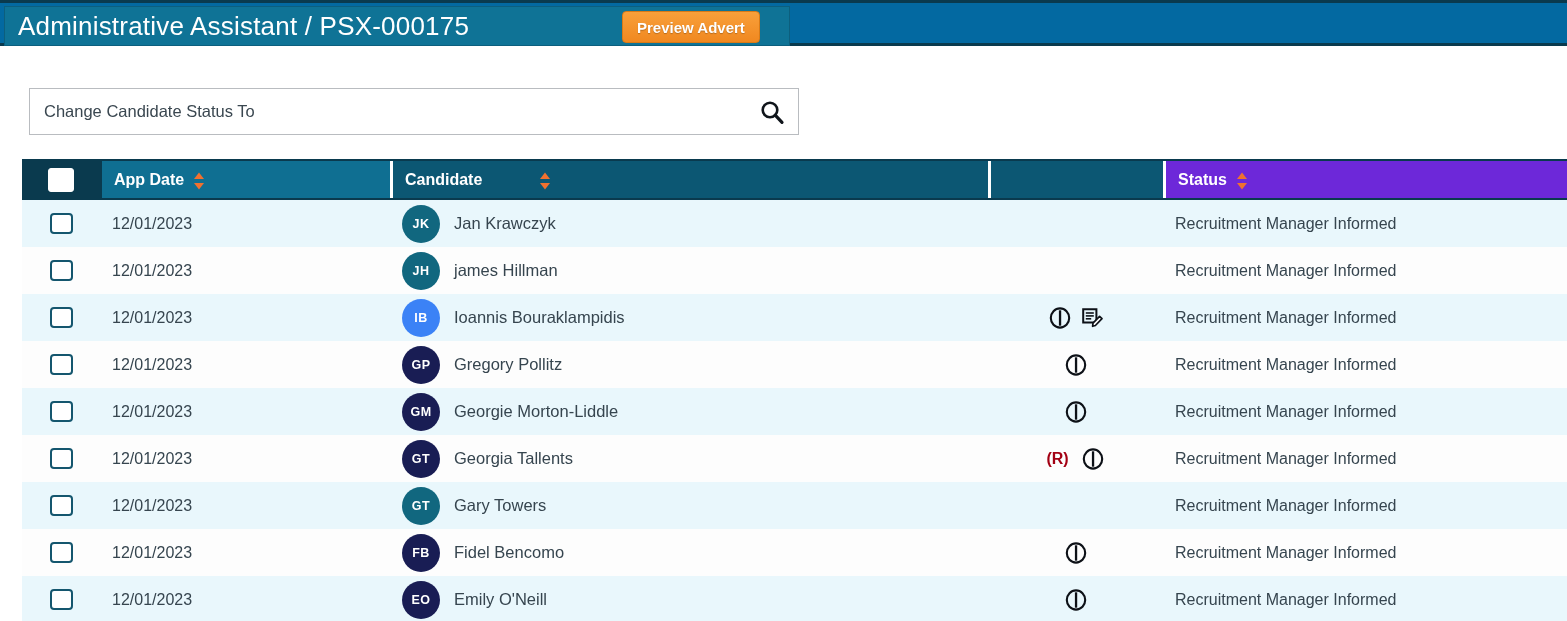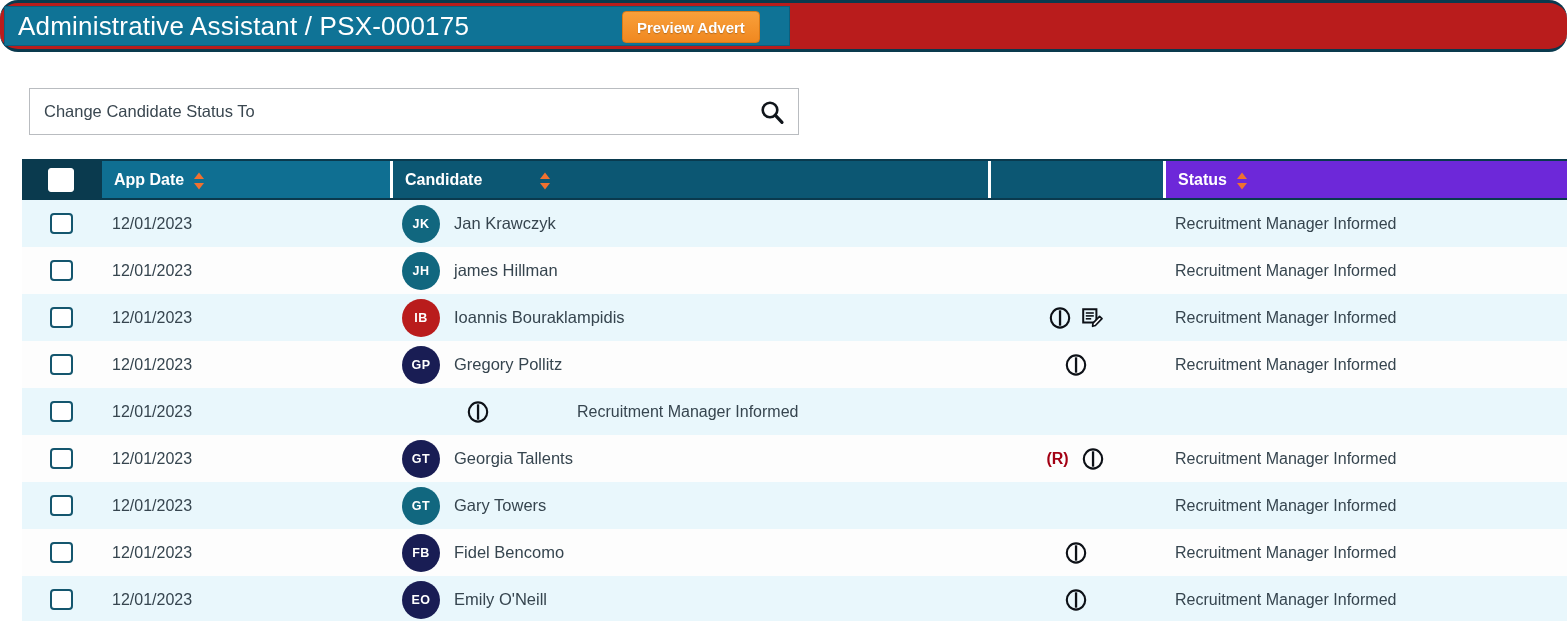--- a/index.html
+++ b/index.html
@@ -11,26 +11,25 @@
     width: 1567px;
     height: 621px;
     overflow: hidden;
     font-family: "Liberation Sans", sans-serif;
     color: #2b3945;
   }
 
   
   .banner {
     position: relative;
-    height: 52px;
-    background: #b91c1c;
+    height: 46px;
+    background: #0369a1;
     border-top: 3px solid #0a3a4e;
     border-bottom: 3px solid #0a3a4e;
     box-sizing: border-box;
-    border-radius: 18px;
   }
   .banner-inner {
     position: absolute;
     left: 4px;
     top: 3px;
     width: 786px;
     height: 40px;
     background: #0f7396;
     border: 1px solid #0c5f7e;
     box-sizing: border-box;
@@ -286,21 +285,21 @@
         </div>
       </div>
       <div class="row odd">
         <div class="cell sel">
           <span class="rowcheck"></span>
         </div>
         <div class="cell date">
           <span>12/01/2023</span>
         </div>
         <div class="cell cand">
-          <span class="avatar" style="background:#b91c1c">
+          <span class="avatar" style="background:#3b82f6">
             <span>IB</span>
           </span>
           <span class="cand-name">Ioannis Bouraklampidis</span>
         </div>
         <div class="cell icons">
           <span class="icon-btn">
             <svg width="24" height="24" viewBox="0 0 24 24">
               <ellipse cx="12" cy="12" rx="9.2" ry="9.6" fill="none" stroke="#0d1117" stroke-width="2.1"></ellipse>
               <rect x="10.9" y="4.3" width="2.3" height="15.4" fill="#0d1117"></rect>
             </svg>
@@ -344,20 +343,26 @@
           <span>Recruitment Manager Informed</span>
         </div>
       </div>
       <div class="row odd">
         <div class="cell sel">
           <span class="rowcheck"></span>
         </div>
         <div class="cell date">
           <span>12/01/2023</span>
         </div>
+        <div class="cell cand">
+          <span class="avatar" style="background:#191d54">
+            <span>GM</span>
+          </span>
+          <span class="cand-name">Georgie Morton-Liddle</span>
+        </div>
         <div class="cell icons">
           <span class="icon-btn">
             <svg width="24" height="24" viewBox="0 0 24 24">
               <ellipse cx="12" cy="12" rx="9.2" ry="9.6" fill="none" stroke="#0d1117" stroke-width="2.1"></ellipse>
               <rect x="10.9" y="4.3" width="2.3" height="15.4" fill="#0d1117"></rect>
             </svg>
           </span>
         </div>
         <div class="cell stat">
           <span>Recruitment Manager Informed</span>

